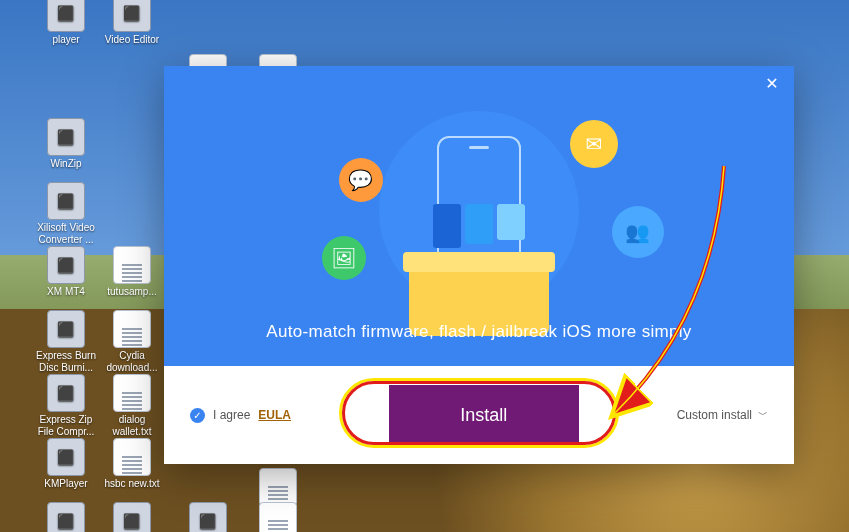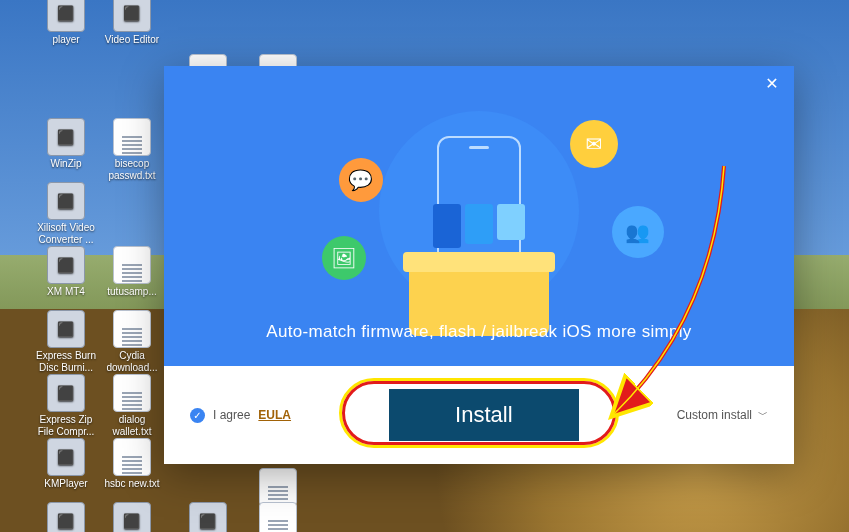--- a/index.html
+++ b/index.html
@@ -38,21 +38,21 @@
   .bubble { position:absolute; width:44px; height:44px; border-radius:50%; display:flex; align-items:center; justify-content:center; color:#fff; font-size:20px; }
   .bubble.msg { background:#ff9a3c; left:175px; top:92px; }
   .bubble.img { background:#3dc96b; left:158px; top:170px; }
   .bubble.mail { background:#ffcf3d; right:176px; top:54px; width:48px; height:48px; }
   .bubble.ppl { background:#4aa8ff; right:130px; top:140px; width:52px; height:52px; }
   .tagline { position:absolute; bottom:24px; left:0; right:0; text-align:center; color:#fff; font-size:17px; font-weight:300; letter-spacing:.3px; }
   .footer { position:absolute; bottom:0; left:0; right:0; height:98px; background:#fff; display:flex; align-items:center; justify-content:space-between; padding:0 26px; }
   .agree { display:flex; align-items:center; gap:8px; font-size:12px; color:#555; }
   .chk { width:15px; height:15px; border-radius:50%; background:#3a84f2; display:flex; align-items:center; justify-content:center; color:#fff; font-size:10px; }
   .eula { text-decoration:underline; color:#a16207; font-weight:bold; cursor:pointer; }
-  .install-btn { width:190px; height:52px; background:#0c4a6e; color:#fff; border:none; font-size:22px; cursor:pointer; position:relative; }
+  .install-btn { width:190px; height:60px; background:#701a75; color:#fff; border:none; font-size:18px; cursor:pointer; position:relative; }
   .custom { font-size:12px; color:#555; cursor:pointer; display:flex; align-items:flex-start; gap:6px; }
   .chev { font-size:10px; }
 
   .highlight-oval { position:absolute; left:50%; bottom:16px; transform:translateX(-50%); width:280px; height:70px; border:3px solid #ffe600; outline:3px solid #e21b1b; outline-offset:-6px; border-radius:50px; pointer-events:none; }
   .arrow-svg { position:absolute; right:40px; top:90px; pointer-events:none; }
 </style>
 </head>
 <body>
 
 <div class="desktop">
@@ -72,24 +72,20 @@
         <div class="ic sheet"></div>
         <div>slt pw.txt</div>
       </div>
       <div class="di" style="left: 246px; top: 54px;">
         <div class="ic sheet"></div>
         <div>bing mail.txt</div>
       </div>
       <div class="di" style="left: 34px; top: 118px;">
         <div class="ic app"></div>
         <div>WinZip</div>
-      </div>
-      <div class="di" style="left: 100px; top: 118px;">
-        <div class="ic sheet"></div>
-        <div>bisecop passwd.txt</div>
       </div>
       <div class="di" style="left: 34px; top: 182px;">
         <div class="ic app"></div>
         <div>Xilisoft Video Converter ...</div>
       </div>
       <div class="di" style="left: 34px; top: 246px;">
         <div class="ic app"></div>
         <div>XM MT4</div>
       </div>
       <div class="di" style="left: 100px; top: 246px;">

